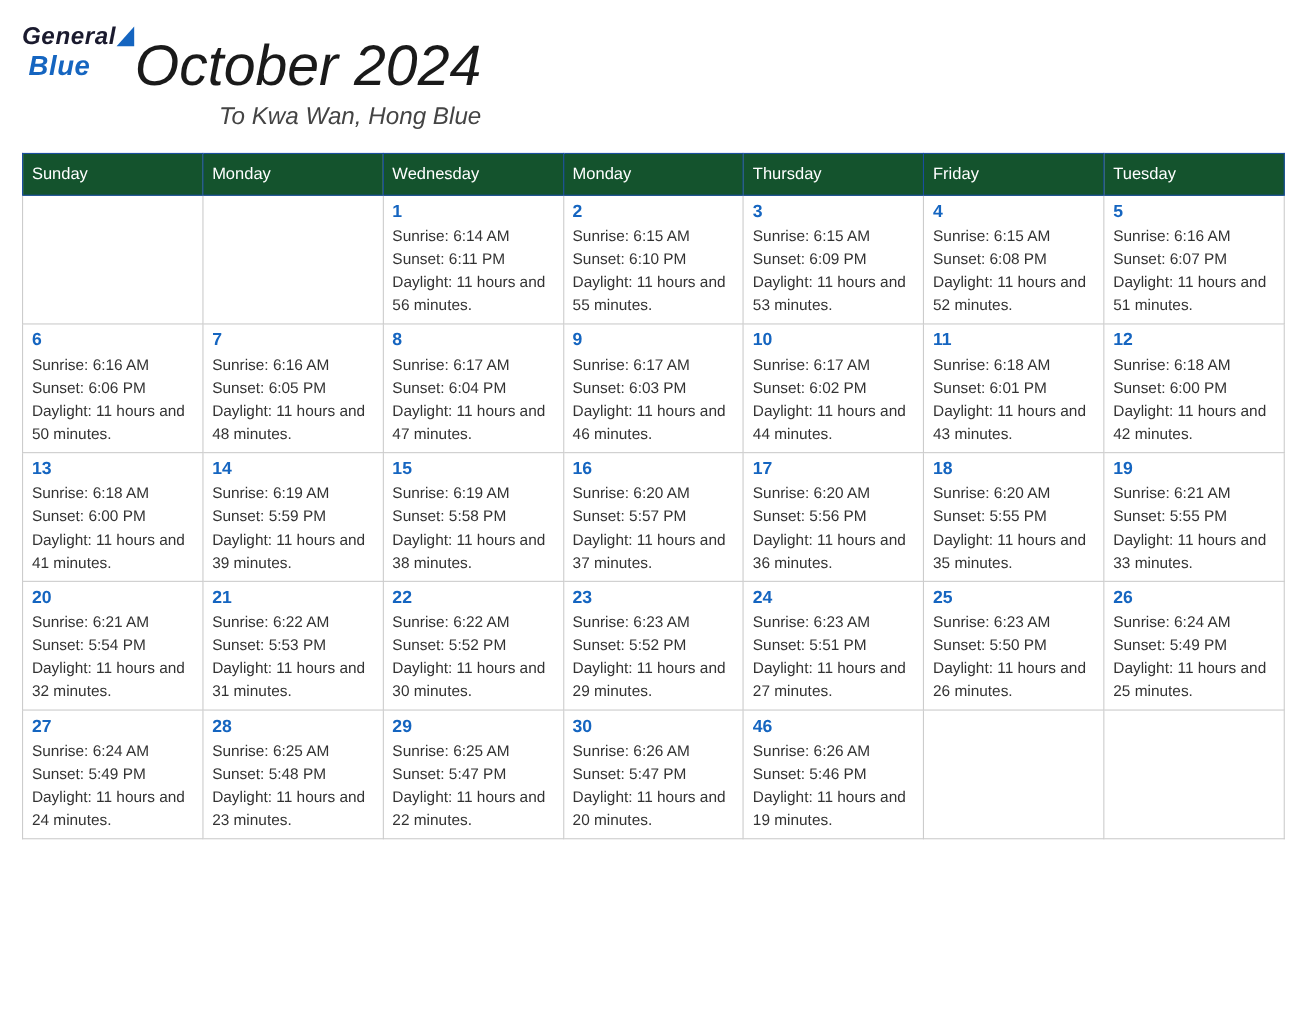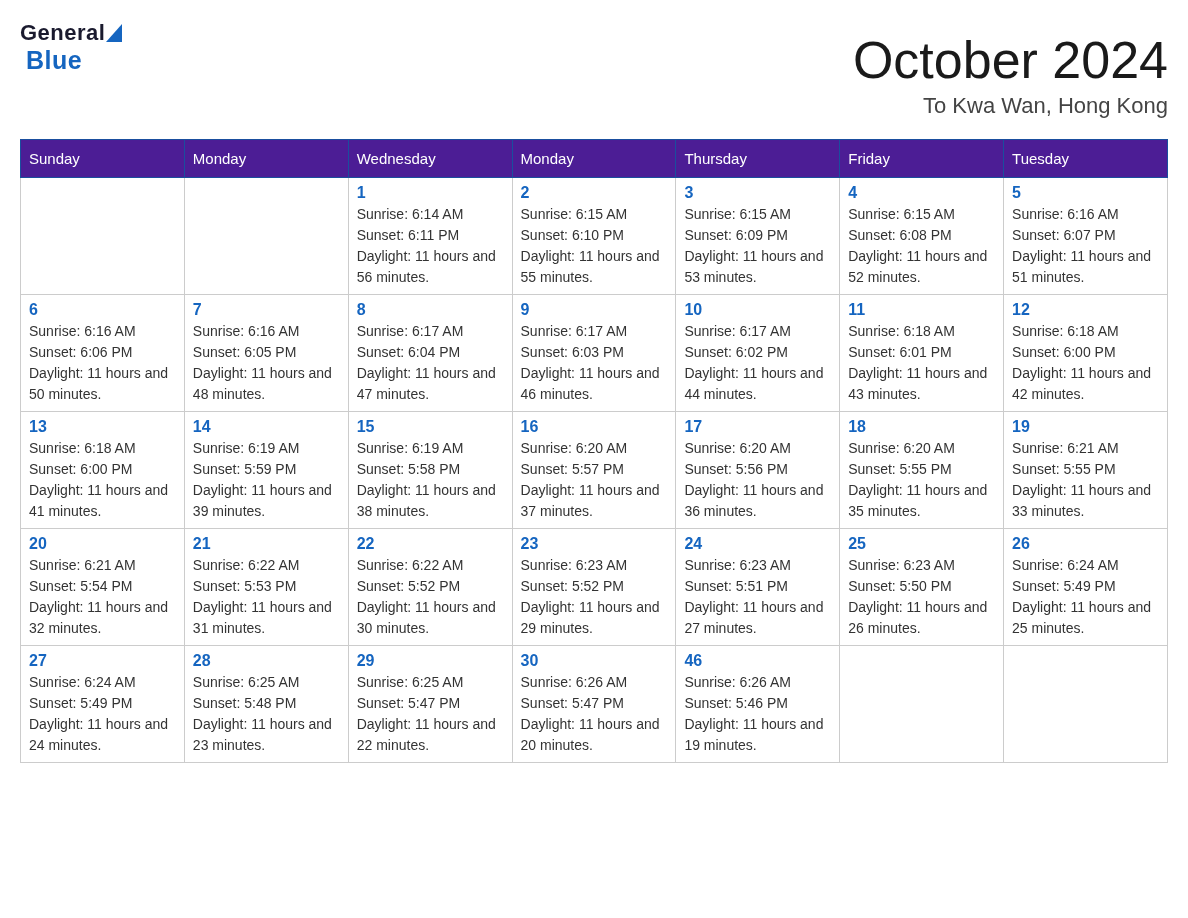--- a/index.html
+++ b/index.html
@@ -5,23 +5,24 @@
     * { box-sizing: border-box; margin: 0; padding: 0; }
     body {
       font-family: Arial, sans-serif;
       background: #fff;
       padding: 20px;
       width: 1188px;
       min-height: 918px;
     }
     .header {
       display: flex;
-      justify-content: space-between;
+      justify-content: flex-start;
       align-items: flex-start;
       margin-bottom: 20px;
+      font-style: italic;
     }
     .logo-wrapper {
       display: flex;
       flex-direction: column;
     }
     .logo-row1 {
       display: flex;
       align-items: center;
     }
     .logo-row2 {
@@ -43,21 +44,21 @@
       font-size: 22px;
       color: #444;
       margin-top: 4px;
     }
     .calendar-table {
       width: 100%;
       border-collapse: collapse;
       border: 1px solid #aaa;
     }
     .calendar-table th {
-      background-color: #4c1d95;
+      background-color: #14532d;
       color: #fff;
       padding: 10px 8px;
       font-size: 15px;
       text-align: left;
       border: 1px solid #1a4e9e;
       font-weight: normal;
     }
     .calendar-table td {
       border: 1px solid #ccc;
       vertical-align: top;
@@ -104,21 +105,21 @@
     <div class="logo-row1">
       <span style="font-size:22px;font-weight:bold;color:#1a1a2e;letter-spacing:0.5px;">General</span>
       <span class="logo-triangle"></span>
     </div>
     <div class="logo-row2">
       <span style="font-size:25px;font-weight:bold;color:#1565c0;letter-spacing:0.5px;margin-left:2px;">Blue</span>
     </div>
   </div>
   <div class="title-block">
     <div class="month-title">October 2024</div>
-    <div class="location-title">To Kwa Wan, Hong Kong</div>
+    <div class="location-title">To Kwa Wan, Hong Blue</div>
   </div>
 </div>
 
 <table class="calendar-table">
   <thead>
     <tr>
     <th>Sunday</th>
         <th>Monday</th>
         <th>Wednesday</th>
         <th>Monday</th>

